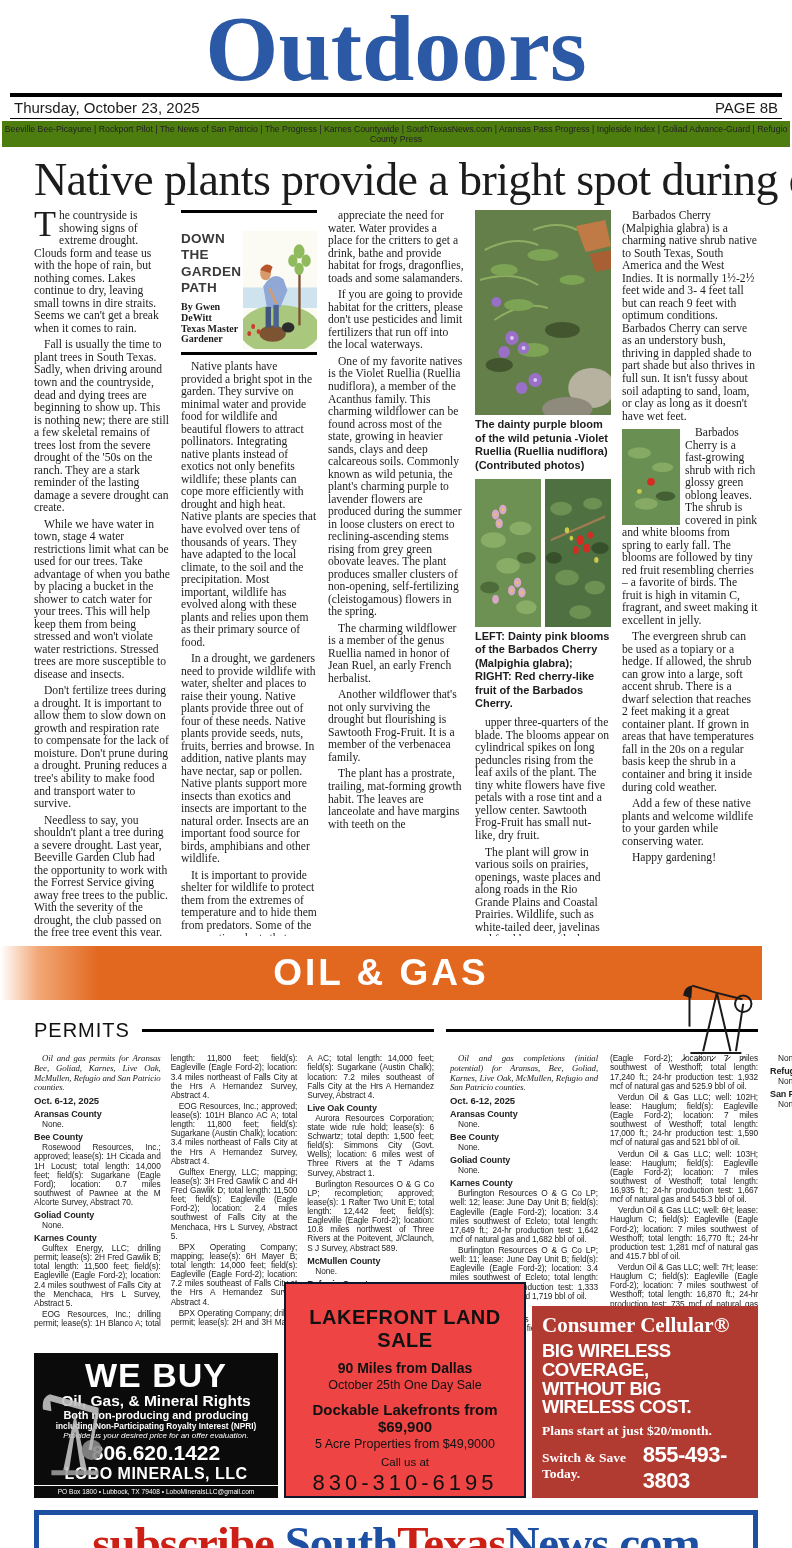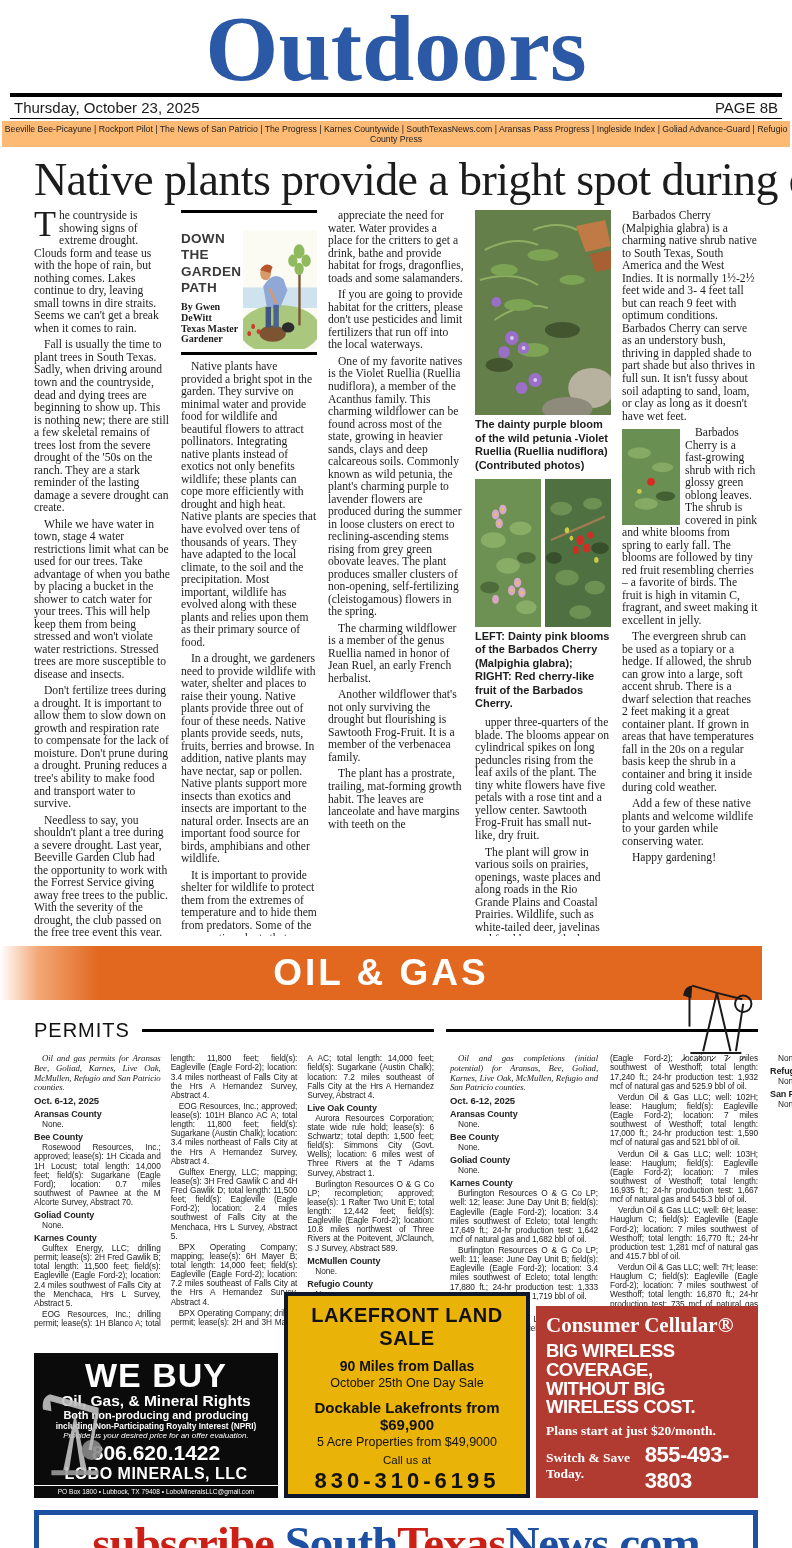--- a/index.html
+++ b/index.html
@@ -5,21 +5,21 @@
   html,body{margin:0;padding:0;background:#777;}
   .page{width:792px;height:1548px;margin:0 auto;background:#fff;position:relative;overflow:hidden;
         font-family:"Liberation Serif",serif;color:#1c1c1c;}
   
   .masthead-title{text-align:center;color:#2b59a6;font-weight:bold;font-size:94px;line-height:.95;
         padding-top:4px;font-family:"Liberation Serif",serif;}
   .rule-thick{border-top:4px solid #000;margin:0 10px;}
   .rule-thin{border-top:1px solid #000;margin:0 10px;}
   .dateline{display:flex;justify-content:space-between;align-items:center;
         font-family:"Liberation Sans",sans-serif;font-size:15px;padding:2px 14px;}
-  .papers-bar{background:#fdba74;font-family:"Liberation Sans",sans-serif;font-size:8.7px;
+  .papers-bar{background:#4d7c0f;font-family:"Liberation Sans",sans-serif;font-size:8.7px;
         color:#222;text-align:center;padding:3px 0;margin:2px 2px 0;}
   
   .headline{font-size:46px;letter-spacing:-.6px;margin:6px 34px 4px;white-space:nowrap;text-align:center;}
   
   .columns{display:flex;gap:11px;padding:0 34px;height:726px;overflow:hidden;}
   .col{flex:1;font-size:11.6px;line-height:1.08;}
   .col p{margin:0 0 4px;text-indent:10px;}
   .dropcap{text-indent:0 !important;}
   .dropcap::first-letter{float:left;font-size:36px;line-height:27px;padding:1px 3px 0 0;}
   
@@ -67,29 +67,29 @@
         font-family:"Liberation Sans",sans-serif;display:flex;flex-direction:column;justify-content:flex-start;}
   .wb-title{font-size:34px;font-weight:bold;letter-spacing:1px;line-height:1;margin-top:5px;}
   .wb-sub{font-size:15.5px;font-weight:bold;line-height:1.1;}
   .wb-sub2{font-size:11px;font-weight:bold;}
   .wb-sub3{font-size:8.3px;font-weight:bold;}
   .wb-sub4{font-size:8px;font-style:italic;}
   .wb-phone{font-size:21px;font-weight:bold;margin-top:1px;}
   .wb-company{font-size:16px;font-weight:bold;letter-spacing:.5px;}
   .wb-footer{font-size:6.6px;border-top:1px solid #fff;margin-top:2px;padding:2px 0 3px;}
   .wb-pump{position:absolute;left:2px;bottom:16px;width:78px;height:118px;opacity:.9;}
-  .ad-lakefront{width:238px;background:#eab308;border:4px solid #0f172a;text-align:center;
-        font-family:"Liberation Sans",sans-serif;color:#111;padding-top:8px;}
+  .ad-lakefront{width:238px;background:#ef4444;border:2px solid #0f172a;text-align:center;
+        font-family:"Liberation Sans",sans-serif;color:#111;padding-top:22px;}
   .lf-title{font-size:20px;font-weight:bold;letter-spacing:.5px;}
   .lf-l1{font-size:14px;font-weight:bold;margin-top:8px;}
   .lf-l2{font-size:12.5px;margin-top:2px;}
   .lf-l3{font-size:15px;font-weight:bold;margin-top:9px;}
   .lf-l4{font-size:12.5px;margin-top:2px;}
   .lf-l5{font-size:11.5px;margin-top:5px;}
-  .lf-phone{font-size:22px;font-weight:bold;letter-spacing:4px;margin-top:2px;}
+  .lf-phone{font-size:22px;font-weight:normal;letter-spacing:4px;margin-top:2px;}
   .ad-consumer{flex:1;background:#b13a31;color:#fff;padding:7px 10px 4px;overflow:hidden;}
   .cc-brand{font-family:"Liberation Serif",serif;font-weight:bold;font-size:21px;}
   .cc-head{font-family:"Liberation Sans",sans-serif;font-weight:bold;font-size:18.5px;
         line-height:1.02;letter-spacing:-.5px;margin-top:4px;}
   .cc-l1{font-family:"Liberation Serif",serif;font-weight:bold;font-size:13.5px;margin-top:6px;}
   .cc-row{display:flex;justify-content:space-between;align-items:baseline;margin-top:3px;}
   .cc-l2{font-family:"Liberation Serif",serif;font-weight:bold;font-size:13.5px;}
   .cc-phone{font-family:"Liberation Sans",sans-serif;font-weight:bold;font-size:22px;letter-spacing:-.5px;}
   
   .subscribe{margin:12px 34px 0;border:5px solid #1d4fa3;height:56px;display:flex;

